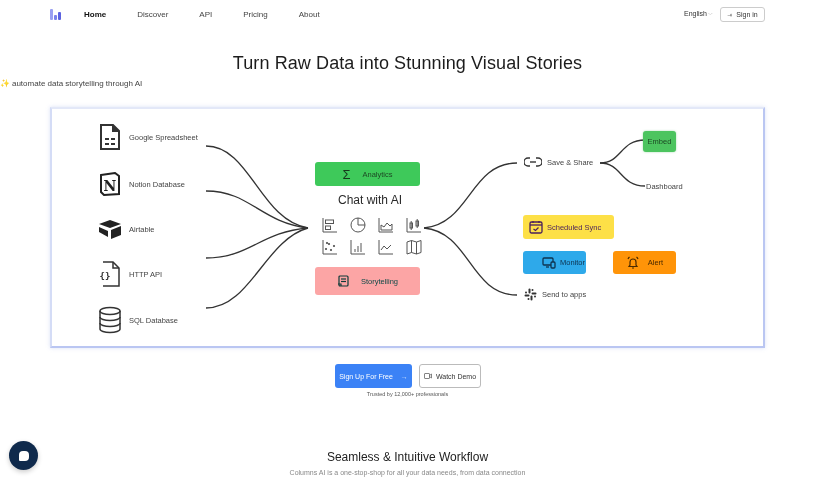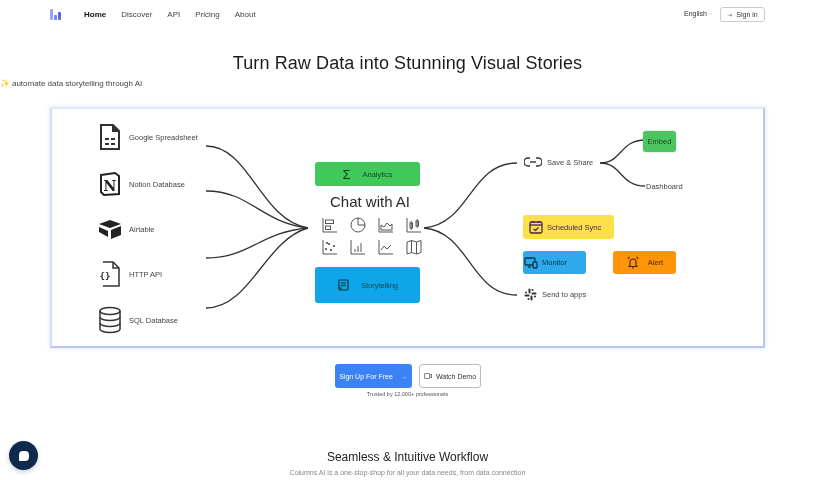--- a/index.html
+++ b/index.html
@@ -3,21 +3,21 @@
 <meta charset="utf-8">
 <style>
   * { box-sizing: border-box; margin: 0; padding: 0; }
   html, body { width: 815px; height: 480px; overflow: hidden; background: #ffffff; }
   body { font-family: "Liberation Sans", "DejaVu Sans", sans-serif; color: #222; position: relative; }
 
   
   .nav { position: absolute; left: 0; top: 0; width: 815px; height: 30px; }
   .logo { position: absolute; left: 50px; top: 9px; width: 12px; height: 11px; display: flex; align-items: flex-end; gap: 1px; }
   .logo span { display: block; width: 3px; background: #8a8ff0; border-radius: 1px; }
-  .nav-links { position: absolute; left: 84px; top: 10px; display: flex; gap: 0; font-size: 8px; }
+  .nav-links { position: absolute; left: 84px; top: 10px; display: flex; gap: 16px; font-size: 8px; }
   .nav-link { color: #444; margin-right: 15px; cursor: pointer; }
   .nav-link.active { font-weight: bold; color: #111; }
   .lang { position: absolute; left: 684px; top: 10px; font-size: 7px; color: #333; cursor: pointer; }
   .lang .chev { font-size: 5px; color: #999; margin-left: 1px; }
   .signin { position: absolute; left: 720px; top: 7px; width: 45px; height: 15px; border: 1px solid #ccc; border-radius: 3px; font-size: 7px; color: #333; display: flex; align-items: center; justify-content: center; gap: 4px; background: #fff; cursor: pointer; }
   .signin .ico { font-size: 6px; color: #888; }
 
   
   .hero-title { position: absolute; left: 0; top: 53px; width: 815px; text-align: center; font-size: 18px; color: #1c1c1c; letter-spacing: 0.1px; }
   .hero-sub { position: absolute; left: 0; top: 79px; width: 815px; font-size: 8px; color: #444; }
@@ -26,21 +26,21 @@
   
   .frame { position: absolute; left: 50px; top: 107px; width: 715px; height: 241px; border: 2px solid #bac6f2; border-top-color: #e3e8f8; border-left-color: #d4dcf6; background: #fff; box-shadow: 0 0 4px rgba(150,170,230,0.35); }
   .curves { position: absolute; left: 0; top: 0; width: 815px; height: 480px; pointer-events: none; }
 
   .src { position: absolute; display: flex; align-items: center; font-size: 7.5px; color: #444; cursor: pointer; }
   .src .sicon { width: 26px; height: 28px; display: flex; align-items: center; justify-content: center; margin-right: 6px; }
 
   .pill { position: absolute; border-radius: 3px; display: flex; align-items: center; justify-content: center; font-size: 7.5px; cursor: pointer; text-align: right; }
   .pill .picon { margin-right: 12px; display: flex; }
 
-  .chat-title { position: absolute; left: 310px; top: 193px; width: 120px; text-align: center; font-size: 15px; color: #2a2a2a; }
+  .chat-title { position: absolute; left: 310px; top: 193px; width: 120px; text-align: center; font-size: 12px; color: #2a2a2a; }
   .chart-grid { position: absolute; left: 322px; top: 217px; width: 98px; display: grid; grid-template-columns: repeat(4, 16px); column-gap: 12px; row-gap: 6px; }
   .chart-grid .ci { width: 16px; height: 16px; cursor: pointer; }
 
   .out { position: absolute; display: flex; align-items: center; font-size: 7.5px; color: #444; cursor: pointer; }
   .out .oicon { margin-right: 5px; display: flex; }
 
   
   .cta-primary { position: absolute; left: 335px; top: 364px; width: 77px; height: 24px; background: #3b82f6; border-radius: 3px; color: #fff; font-size: 7px; display: flex; align-items: center; justify-content: center; gap: 8px; cursor: pointer; }
   .cta-primary .arrow { font-size: 7px; opacity: 0.7; }
   .cta-secondary { position: absolute; left: 419px; top: 364px; width: 62px; height: 24px; border: 1px solid #bbb; border-radius: 3px; background: #fff; color: #333; font-size: 7px; display: flex; align-items: center; justify-content: center; gap: 4px; cursor: pointer; }
@@ -195,21 +195,21 @@
       <path d="M1 1v14h14"></path>
       <path d="M3 11l3-4 3 3 4-4"></path>
     </svg>
   <svg class="ci" viewBox="0 0 16 16" fill="none" stroke="#555" stroke-width="1">
       <path d="M1 3l4.5-1.5 5 1.5 4.5-1.5v12L10.5 15l-5-1.5L1 15z"></path>
       <line x1="5.5" y1="1.5" x2="5.5" y2="13.5"></line>
       <line x1="10.5" y1="3" x2="10.5" y2="15"></line>
     </svg>
 </div>
 
-<div class="pill" style="left:315px;top:267px;width:105px;height:36px;background:#0ea5e9;color:#0e4a48">
+<div class="pill" style="left:315px;top:267px;width:105px;height:28px;background:#fca5a5;color:#0e4a48">
   <span class="picon">
     <svg width="12" height="12" viewBox="0 0 12 12" fill="none" stroke="#0e3b39" stroke-width="1.2">
         <rect x="2" y="1" width="9" height="10" rx="1"></rect>
         <line x1="4" y1="4" x2="9" y2="4"></line>
         <line x1="4" y1="6.5" x2="9" y2="6.5"></line>
         <path d="M1 9h3v2"></path>
       </svg>
   </span>
   <span>Storytelling</span>
 </div>
@@ -238,21 +238,21 @@
         <rect x="1" y="2" width="12" height="11" rx="1.5"></rect>
         <line x1="1" y1="5" x2="13" y2="5"></line>
         <line x1="4" y1="1" x2="4" y2="3"></line>
         <line x1="10" y1="1" x2="10" y2="3"></line>
         <path d="M4.5 9l2 1.5 3-3"></path>
       </svg>
   </span>
   <span>Scheduled Sync</span>
 </div>
 
-<div class="pill" style="left:523px;top:251px;width:63px;height:23px;background:#2ea9ea;color:#0e3350;justify-content:flex-start;padding-left:1px">
+<div class="pill" style="left:523px;top:251px;width:63px;height:23px;background:#2ea9ea;color:#0e3350;justify-content:flex-start;padding-left:19px">
   <span class="picon" style="margin-right:4px">
     <svg width="14" height="12" viewBox="0 0 14 12" fill="none" stroke="#0e3350" stroke-width="1.3">
         <rect x="1" y="1" width="10" height="7" rx="1"></rect>
         <rect x="9" y="5" width="4" height="6" rx="1" fill="#2ea9ea"></rect>
         <line x1="4" y1="10" x2="7" y2="10"></line>
       </svg>
   </span>
   <span>Monitor</span>
 </div>
 

